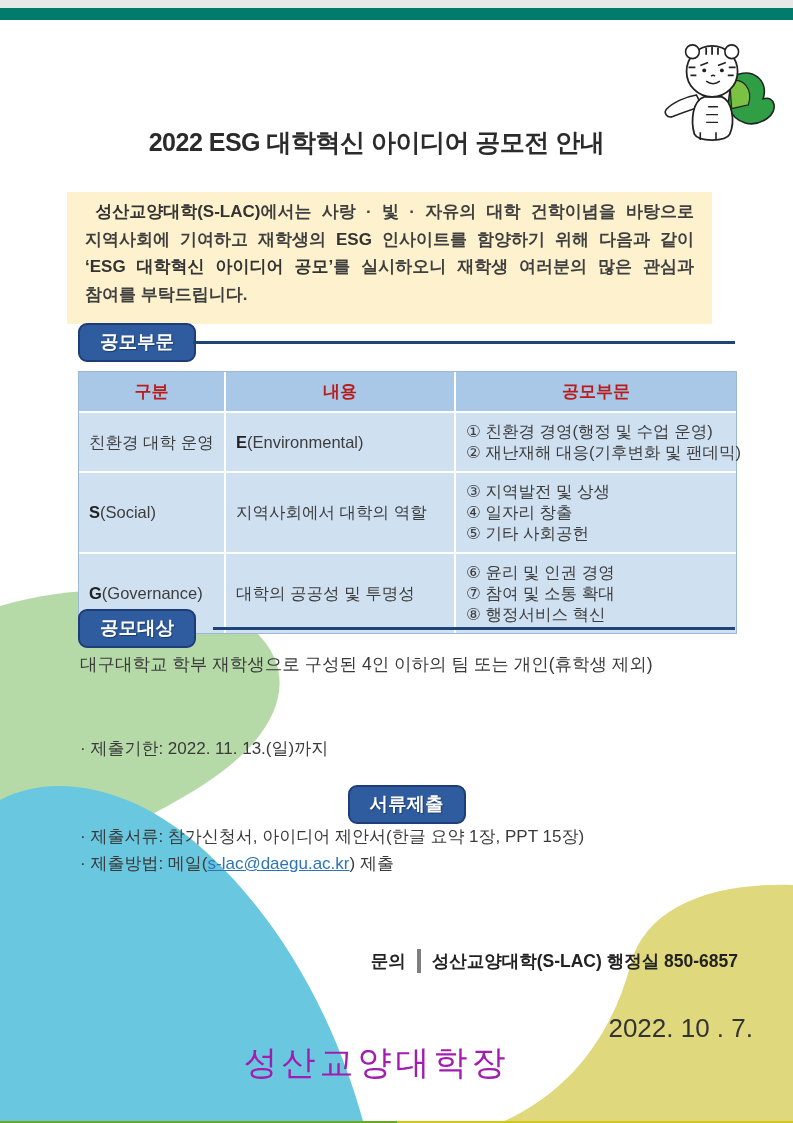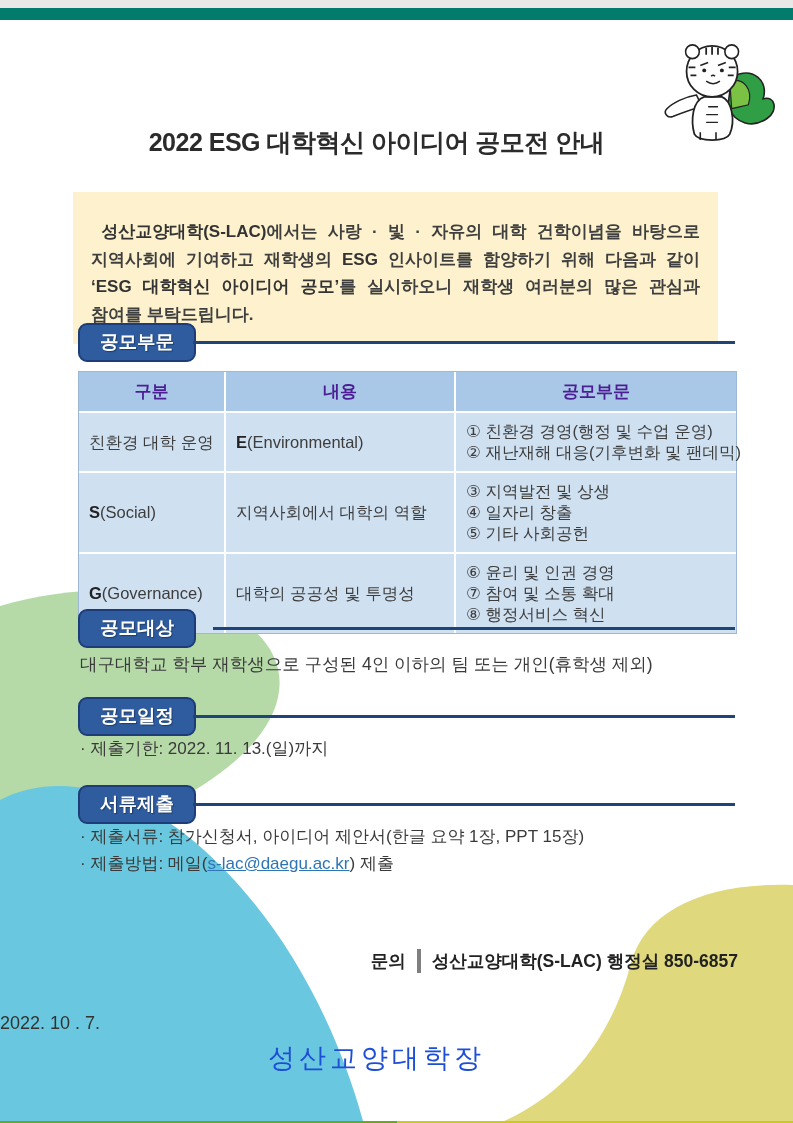--- a/index.html
+++ b/index.html
@@ -7,57 +7,57 @@
   .topbar{position:absolute;left:0;top:0;width:793px;height:12px;background:#007B6C;z-index:3;}
   .bg-shapes{position:absolute;inset:0;z-index:0;}
   .bottombar{position:absolute;bottom:0;left:0;height:10px;z-index:3;}
   .bottombar.green{width:397px;background:#6BA821;}
   .bottombar.yellow{left:397px;width:396px;background:#D1C717;}
 
   .mascot{position:absolute;right:18px;top:30px;z-index:2;}
 
   .title{position:absolute;left:0;right:40px;top:118px;text-align:center;font-size:25px;font-weight:800;color:#2b2b2b;letter-spacing:-0.5px;z-index:2;}
 
-  .intro-box{position:absolute;left:73px;top:184px;width:645px;box-sizing:border-box;background:#FDF2CD;padding:26px 18px 16px 18px;z-index:2;}
+  .intro-box{position:absolute;left:67px;top:184px;width:645px;box-sizing:border-box;background:#FDF2CD;padding:6px 18px 16px 18px;z-index:2;}
   .intro-box p{margin:0;font-size:17px;line-height:1.62;color:#3f3f3f;font-weight:600;text-align:justify;text-indent:0.6em;word-break:keep-all;}
   .intro-box .b{font-weight:800;color:#333;}
 
   .sec-header{position:absolute;left:78px;right:58px;display:flex;align-items:center;z-index:2;}
   .sec-pill{width:118px;box-sizing:border-box;text-align:center;background:#2E5C9E;border:2px solid #1E3C78;border-radius:9px;color:#fff;font-size:18.5px;font-weight:800;padding:4px 0 6px 0;text-shadow:1px 1px 1px rgba(0,0,0,.35);}
   .sec-line{flex:1;height:3px;background:#1F4578;margin-left:-3px;}
 
   .sec-bumun{top:315px;}
   .sec-daesang{top:601px;gap:20px;}
   .sec-iljeong{top:689px;}
-  .sec-seoryu{top:777px;}
+  .sec-seoryu{top:777px;flex-direction:column;}
   .sec-sisang{top:869px;}
 
   .esg-table{position:absolute;left:78px;top:363px;width:657px;border:1px solid #9db8d4;border-collapse:collapse;z-index:2;}
   .esg-table .thead{display:grid;grid-template-columns:147px 230px 280px;background:#A9C7E6;}
-  .esg-table .thead .cell{padding:8px 4px;text-align:center;font-size:17px;font-weight:800;color:#4c1d95;border-right:2px solid #fff;}
+  .esg-table .thead .cell{padding:8px 4px;text-align:center;font-size:17px;font-weight:800;color:#b91c1c;border-right:2px solid #fff;}
   .esg-table .thead .cell:last-child{border-right:none;}
   .esg-table .trow{display:grid;grid-template-columns:147px 230px 280px;background:#CFE0F1;border-top:2px solid #fff;}
   .esg-table .trow .cell{padding:8px 6px 8px 10px;font-size:16.5px;line-height:21px;color:#3d3d3d;border-right:2px solid #fff;display:flex;flex-direction:column;justify-content:center;}
   .esg-table .trow .cell:last-child{border-right:none;}
   .cat-letter{font-weight:800;color:#222;}
   .item-line{white-space:nowrap;}
 
   .body-text{position:absolute;left:80px;z-index:2;color:#3a3a3a;}
   .daesang-body{top:644px;font-size:17.5px;text-align:right;}
   .list-body{line-height:1.6;font-size:17px;}
   .iljeong-body{top:727px;}
   .seoryu-body{top:815px;}
   .sisang-body{top:905px;font-size:20px;letter-spacing:-0.5px;}
   a.mail-link{color:#2E75B6;text-decoration:underline;}
 
   .contact{position:absolute;right:55px;top:941px;z-index:2;display:flex;align-items:center;font-size:17.5px;font-weight:800;color:#222;}
   .contact .vbar{display:inline-block;width:4px;height:24px;background:#7f7f7f;margin:0 11px;}
 
-  .date-line{position:absolute;left:0;right:40px;top:1005px;text-align:left;font-size:18px;color:#333;z-index:2;}
-  .signature{position:absolute;left:0;right:40px;top:1032px;text-align:center;font-size:27px;color:#1d4ed8;letter-spacing:4px;font-family:Liberation Mono, monospace;z-index:2;}
+  .date-line{position:absolute;left:0;right:40px;top:1005px;text-align:right;font-size:26px;color:#333;z-index:2;}
+  .signature{position:absolute;left:0;right:40px;top:1032px;text-align:center;font-size:34px;color:#a21caf;letter-spacing:4px;font-family:Liberation Mono, monospace;z-index:2;}
 </style>
 </head>
 <body>
 
 <div class="page">
 
   <svg class="bg-shapes" width="793" height="1123" viewBox="0 0 793 1123">
     <path d="M0,598 C90,572 205,576 256,624 C300,667 282,725 206,775 C140,818 60,850 0,862 Z" fill="#B5DAA8"></path>
     <path d="M0,792 C55,763 132,780 196,835 C272,900 332,1000 363,1113 L0,1113 Z" fill="#69C8DF"></path>
     <path d="M793,877 C710,874 646,900 631,955 C611,1032 565,1086 504,1113 L793,1113 Z" fill="#DFD87C"></path>
@@ -149,24 +149,20 @@
       </div>
     </div>
   </div>
 
   <div class="sec-header sec-daesang">
     <div class="sec-pill">공모대상</div>
     <div class="sec-line"></div>
   </div>
   <div class="body-text daesang-body">대구대학교 학부 재학생으로 구성된 4인 이하의 팀 또는 개인(휴학생 제외)</div>
 
-  <div class="sec-header sec-iljeong">
-    <div class="sec-pill">공모일정</div>
-    <div class="sec-line"></div>
-  </div>
   <div class="body-text list-body iljeong-body">
     <div>· 제출기한: 2022. 11. 13.(일)까지</div>
   </div>
 
   <div class="sec-header sec-seoryu">
     <div class="sec-pill">서류제출</div>
     <div class="sec-line"></div>
   </div>
   <div class="body-text list-body seoryu-body">
     <div>· 제출서류: 참가신청서, 아이디어 제안서(한글 요약 1장, PPT 15장)</div>

